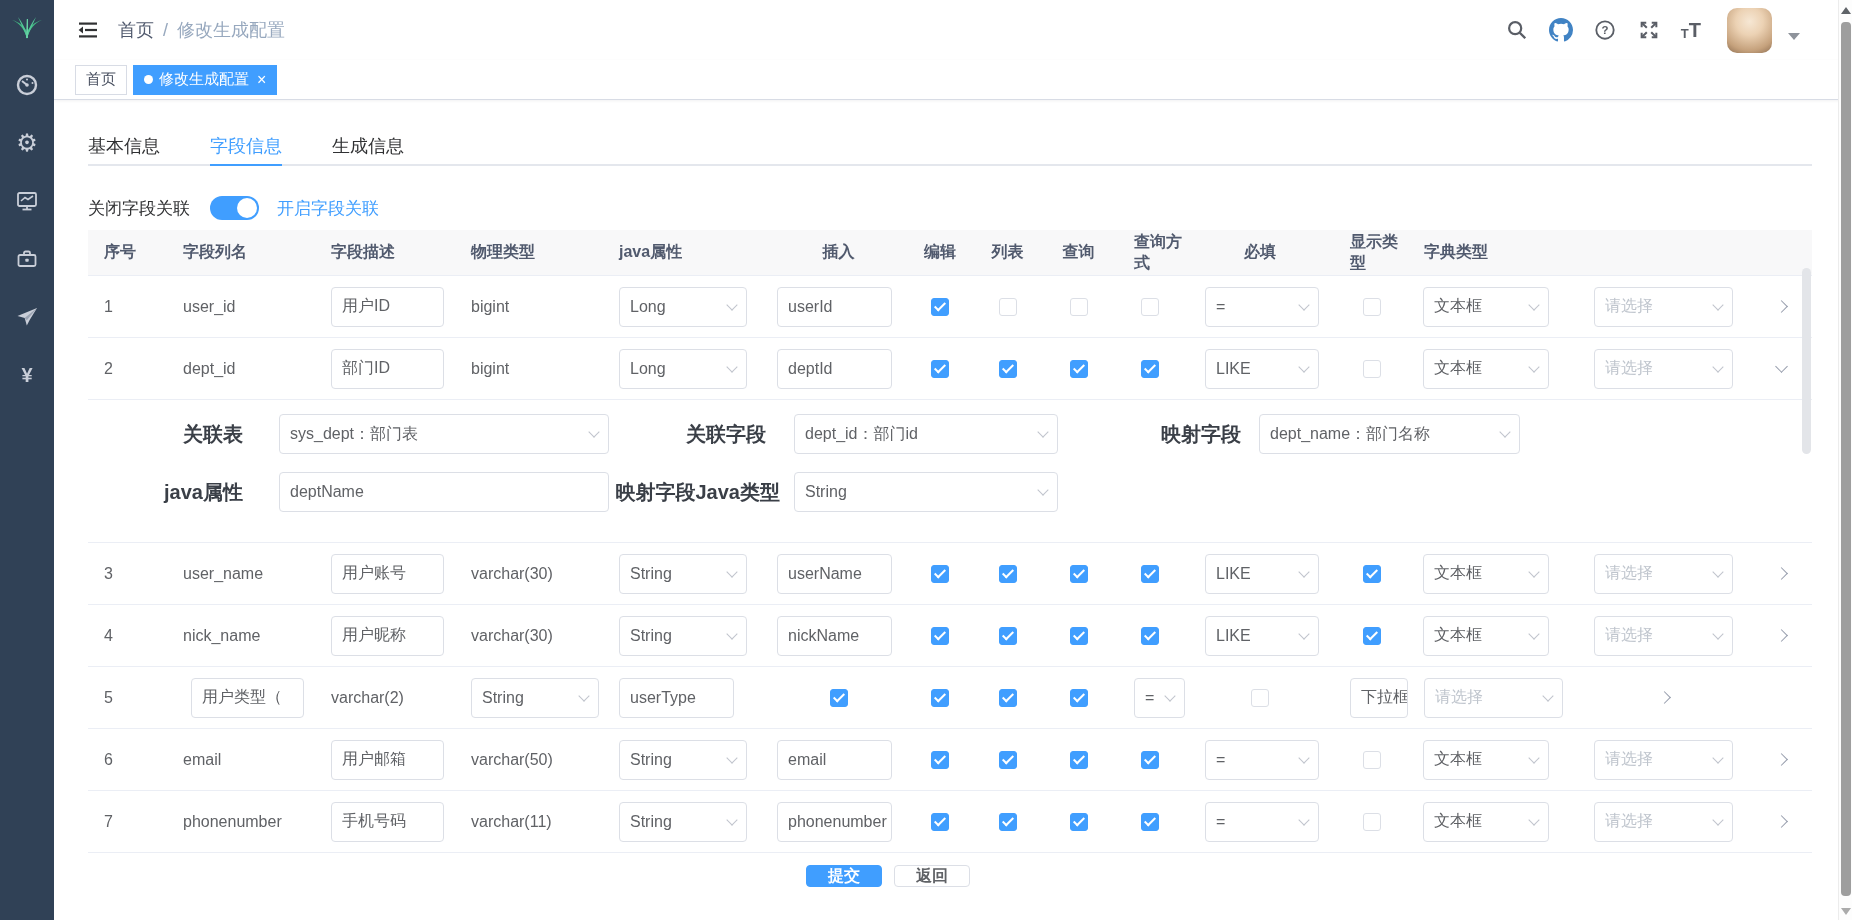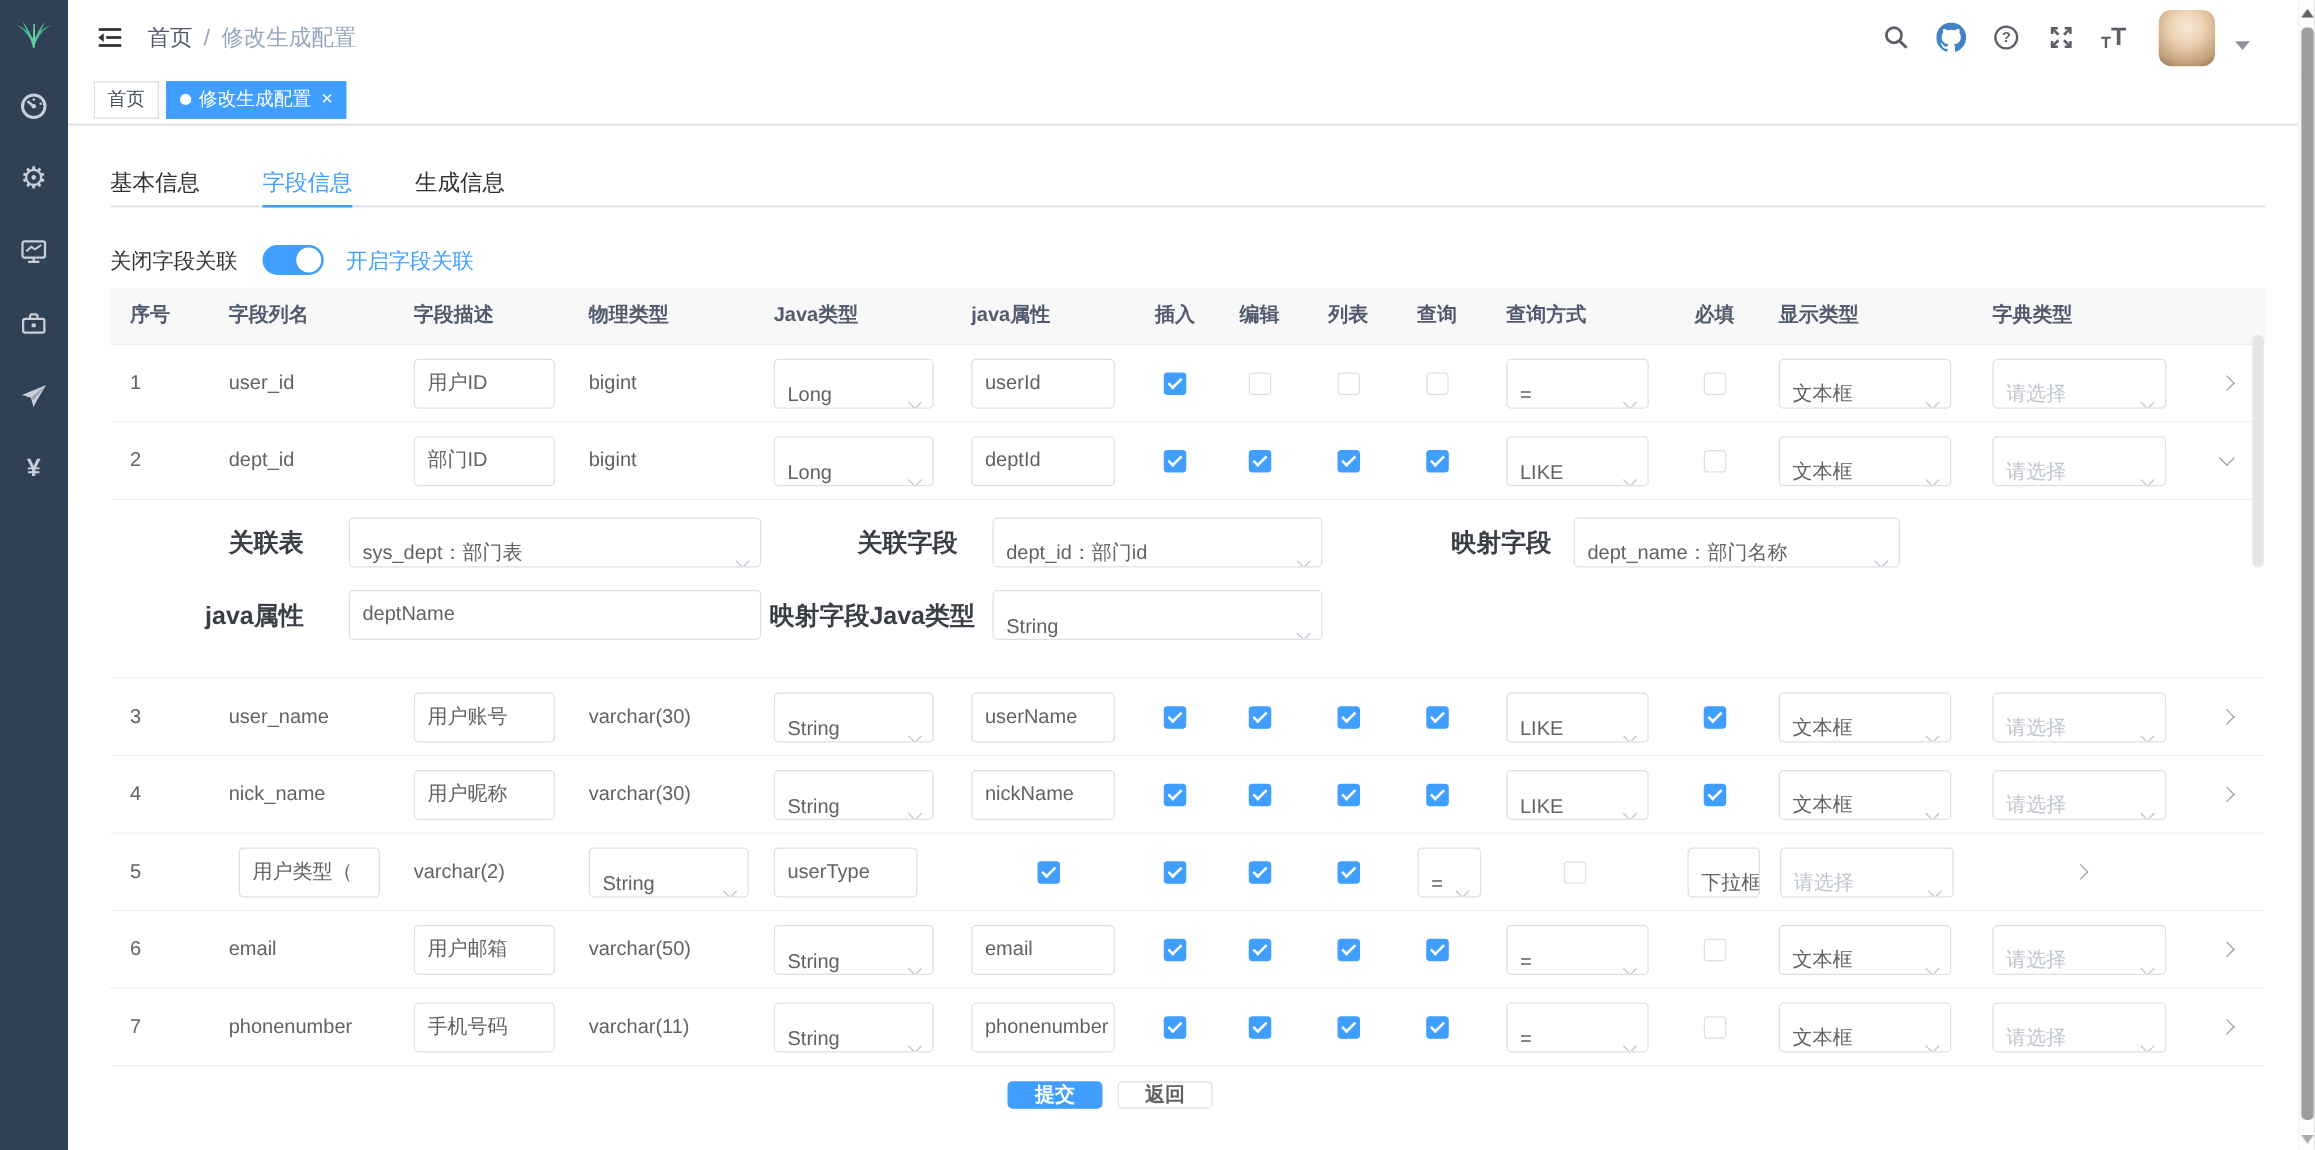--- a/index.html
+++ b/index.html
@@ -59,28 +59,28 @@
   .trow{height:62px;border-bottom:1px solid #ebeef5;background:#fff;}
   .thead>div,.trow>div{display:flex;align-items:center;padding-left:8px;overflow:hidden;}
   .c-seq,.c-col{padding-left:0 !important;}
   .c-ck{justify-content:center;padding-left:0 !important;}
   .c-qtype{padding-left:20px !important;}
   .c-disp{padding-left:15px !important;}
   .c-dict{padding-left:16px !important;}
   .c-exp{justify-content:center;padding-left:0 !important;}
   .ipt{height:40px;border:1px solid #dcdfe6;border-radius:4px;background:#fff;display:flex;align-items:center;
     padding:0 10px;color:#606266;white-space:nowrap;overflow:hidden;cursor:text;}
-  .sel{justify-content:space-between;cursor:pointer;align-items:flex-end;}
+  .sel{justify-content:space-between;cursor:pointer;}
   .chev{width:8px;height:8px;border-right:1.5px solid #c0c4cc;border-bottom:1.5px solid #c0c4cc;
     transform:rotate(45deg);margin-top:-4px;flex:none;margin-left:8px;}
   .c-desc .ipt{width:113px;}
   .c-jtype .sel{width:128px;}
   .c-jprop .ipt{width:115px;}
   .c-qtype .sel{width:114px;}
-  .c-disp .sel{width:138px;}
+  .c-disp .sel{width:126px;}
   .c-dict .sel{width:139px;color:#bfc5cd;}
   .cb{width:18px;height:18px;border:1px solid #dcdfe6;border-radius:3px;background:#fff;display:flex;
     align-items:center;justify-content:center;cursor:pointer;}
   .cb.checked{background:var(--accent);border-color:var(--accent);}
   .cb.checked::after{content:"";width:4px;height:9px;border-right:2px solid #fff;border-bottom:2px solid #fff;
     transform:rotate(45deg);margin-top:-3px;}
   .arrow{width:9px;height:9px;border-right:1.6px solid #959cab;border-bottom:1.6px solid #959cab;
     transform:rotate(-45deg);cursor:pointer;}
   .arrow.open{transform:rotate(45deg);margin-top:-4px;}
   
@@ -246,21 +246,20 @@
         </span>
       <span class="switch-on-label">开启字段关联</span>
     </div>
 
     <div class="table-wrap">
       <div class="thead">
         <div class="c-seq">序号</div>
         <div class="c-col">字段列名</div>
         <div class="c-desc">字段描述</div>
         <div class="c-phys">物理类型</div>
-        <div class="c-jtype">Java类型</div>
         <div class="c-jprop">java属性</div>
         <div class="c-ck">插入</div>
         <div class="c-ck">编辑</div>
         <div class="c-ck">列表</div>
         <div class="c-ck">查询</div>
         <div class="c-qtype">查询方式</div>
         <div class="c-ck">必填</div>
         <div class="c-disp">显示类型</div>
         <div class="c-dict">字典类型</div>
         <div class="c-exp"></div>

